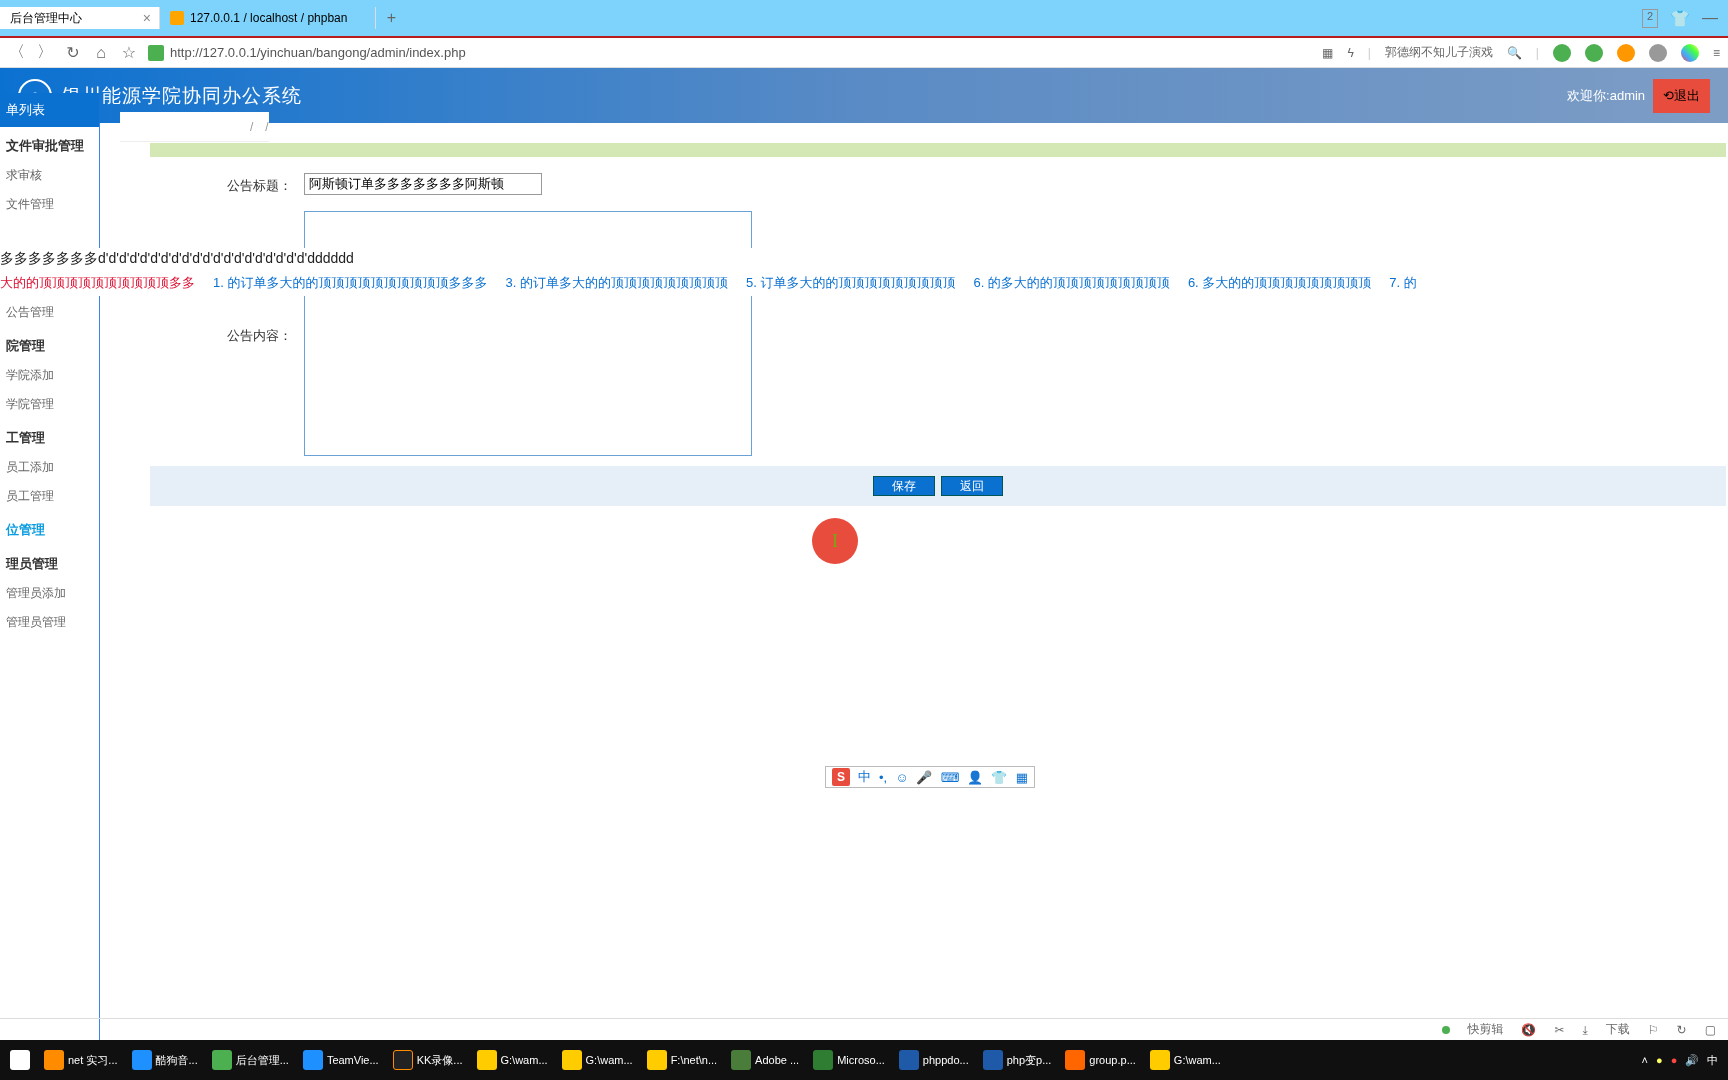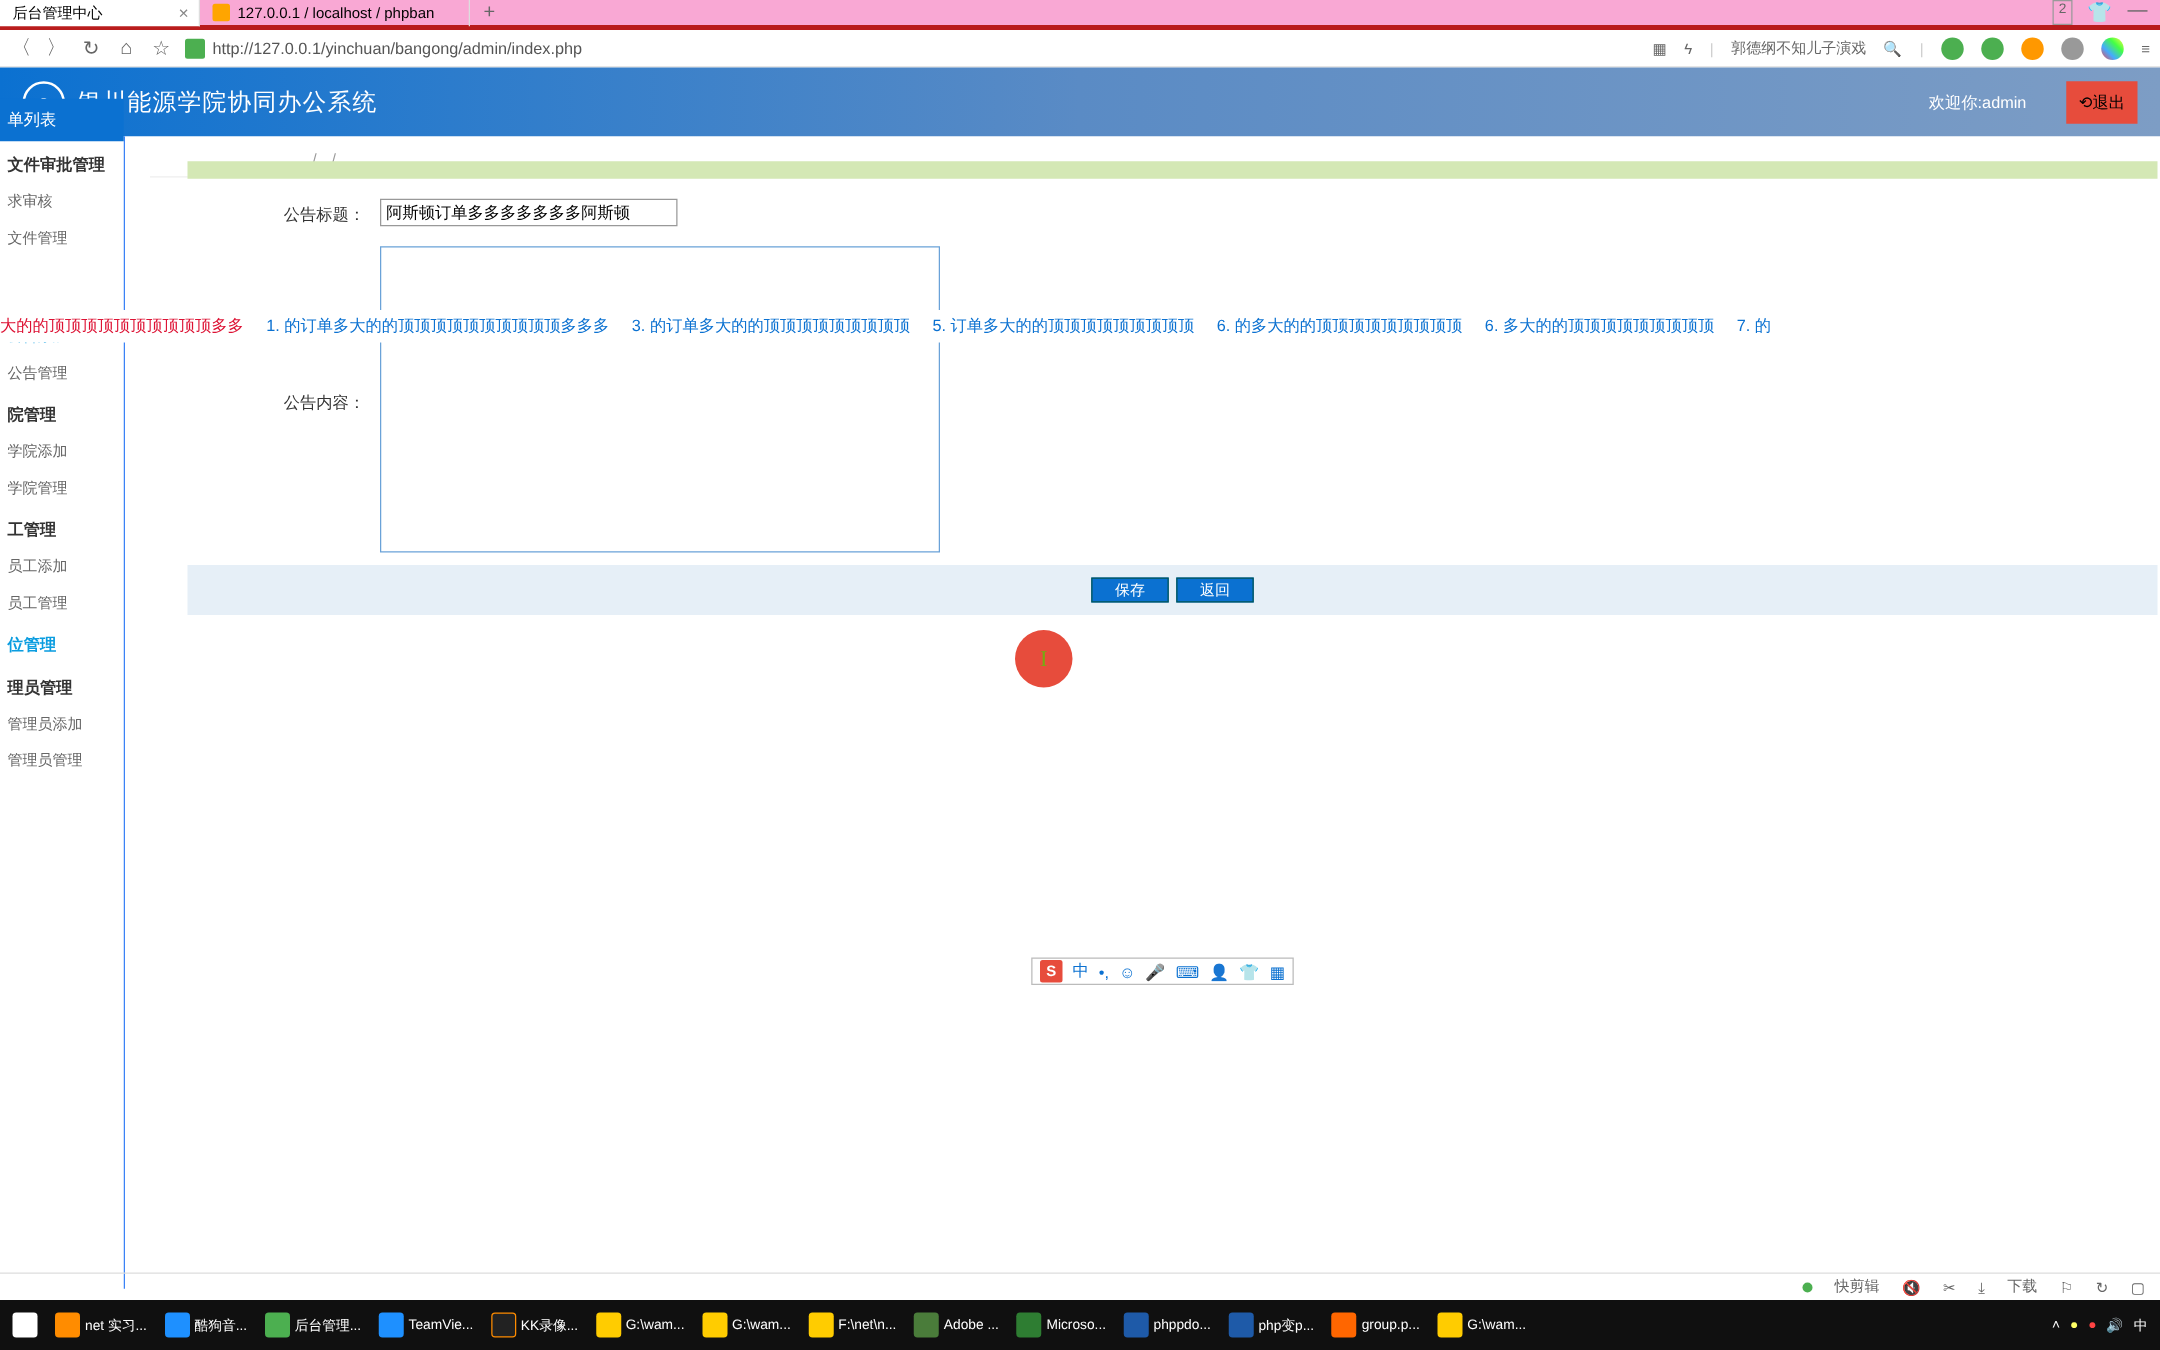--- a/index.html
+++ b/index.html
@@ -1,38 +1,38 @@
 <!DOCTYPE html>
 <html><head>
 <meta charset="utf-8">
 <style>
 * { margin: 0; padding: 0; box-sizing: border-box; font-family: "Microsoft YaHei", sans-serif; }
 body { width: 1728px; height: 1080px; background: #fff; overflow: hidden; position: relative; }
 
 
-.browser-tabs { height: 24px; background: #f9a8d4; display: flex; align-items: center; border-bottom: 4px solid #b91c1c; }
+.browser-tabs { height: 38px; background: #7dd3fc; display: flex; align-items: center; border-bottom: 2px solid #b91c1c; }
 .tab { height: 22px; padding: 0 28px 0 10px; display: flex; align-items: center; font-size: 12px; border-right: 1px solid #ddd; position: relative; min-width: 160px; }
 .tab.active { background: #fff; }
 .tab .close { position: absolute; right: 8px; font-size: 14px; color: #888; }
 .tab .favicon { width: 14px; height: 14px; margin-right: 6px; background: #ffa500; border-radius: 2px; }
 .new-tab { width: 30px; text-align: center; color: #666; font-size: 16px; }
 .tab-right { margin-left: auto; display: flex; gap: 12px; padding-right: 10px; color: #666; }
 
 .addr-bar { height: 30px; background: #fff; display: flex; align-items: center; padding: 0 8px; gap: 10px; border-bottom: 1px solid #ddd; }
 .nav-btn { width: 18px; height: 18px; color: #666; display: flex; align-items: center; justify-content: center; font-size: 16px; }
 .url-box { flex: 0 0 auto; display: flex; align-items: center; gap: 6px; font-size: 13px; color: #555; }
 .url-box .shield { width: 16px; height: 16px; background: #4caf50; border-radius: 2px; }
 .addr-right { margin-left: auto; display: flex; align-items: center; gap: 14px; font-size: 12px; color: #666; }
 .addr-right .icon { width: 18px; height: 18px; border-radius: 50%; }
 
 
 .app-header { height: 55px; background: linear-gradient(to right, #0b71d1, #5a8bc5, #7d9dc5); display: flex; align-items: center; padding: 0 18px; color: #fff; }
 .app-logo { width: 34px; height: 34px; border: 2px solid #fff; border-radius: 50%; margin-right: 10px; display: flex; align-items: center; justify-content: center; font-size: 10px; }
 .app-title { font-size: 19px; letter-spacing: 1px; }
-.app-right { margin-left: auto; display: flex; align-items: center; gap: 32px; font-size: 13px; }
+.app-right { margin-left: auto; display: flex; align-items: center; gap: 8px; font-size: 13px; }
 .logout-btn { background: #e74c3c; padding: 8px 10px; color: #000000; font-size: 13px; }
 
 
 .crumb { height: 30px; background: #fff; border-bottom: 1px solid #eee; display: flex; align-items: center; padding-left: 130px; color: #999; font-size: 12px; gap: 12px; }
 
 
 .main { display: flex; height: calc(100% - 108px - 50px); }
 .sidebar { width: 100px; background: #fff; border-right: 1px solid #3b82f6; padding-top: 0; }
 .side-head { background: #0b71d1; color: #fff; font-size: 13px; padding: 8px 6px; margin-top: -30px; position: relative; z-index: 5; }
 .side-group { font-size: 13px; font-weight: bold; color: #333; padding: 10px 6px 6px; }
@@ -168,20 +168,21 @@
     <div class="btn-row">
       <div class="btn">保存</div>
       <div class="btn">返回</div>
     </div>
 
     <div class="cursor">I</div>
   </div>
 </div>
 
 <div class="hints">
+  <div class="hint-edit">多多多多多多多d'd'd'd'd'd'd'd'd'd'd'd'd'd'd'd'd'd'd'd'dddddd</div>
   <div class="hint-list">
     <span>大的的顶顶顶顶顶顶顶顶顶顶多多</span>
     <span>1. 的订单多大的的顶顶顶顶顶顶顶顶顶顶多多多</span>
     <span>3. 的订单多大的的顶顶顶顶顶顶顶顶顶</span>
     <span>5. 订单多大的的顶顶顶顶顶顶顶顶顶</span>
     <span>6. 的多大的的顶顶顶顶顶顶顶顶顶</span>
     <span>6. 多大的的顶顶顶顶顶顶顶顶顶</span>
     <span>7. 的</span>
   </div>
 </div>

